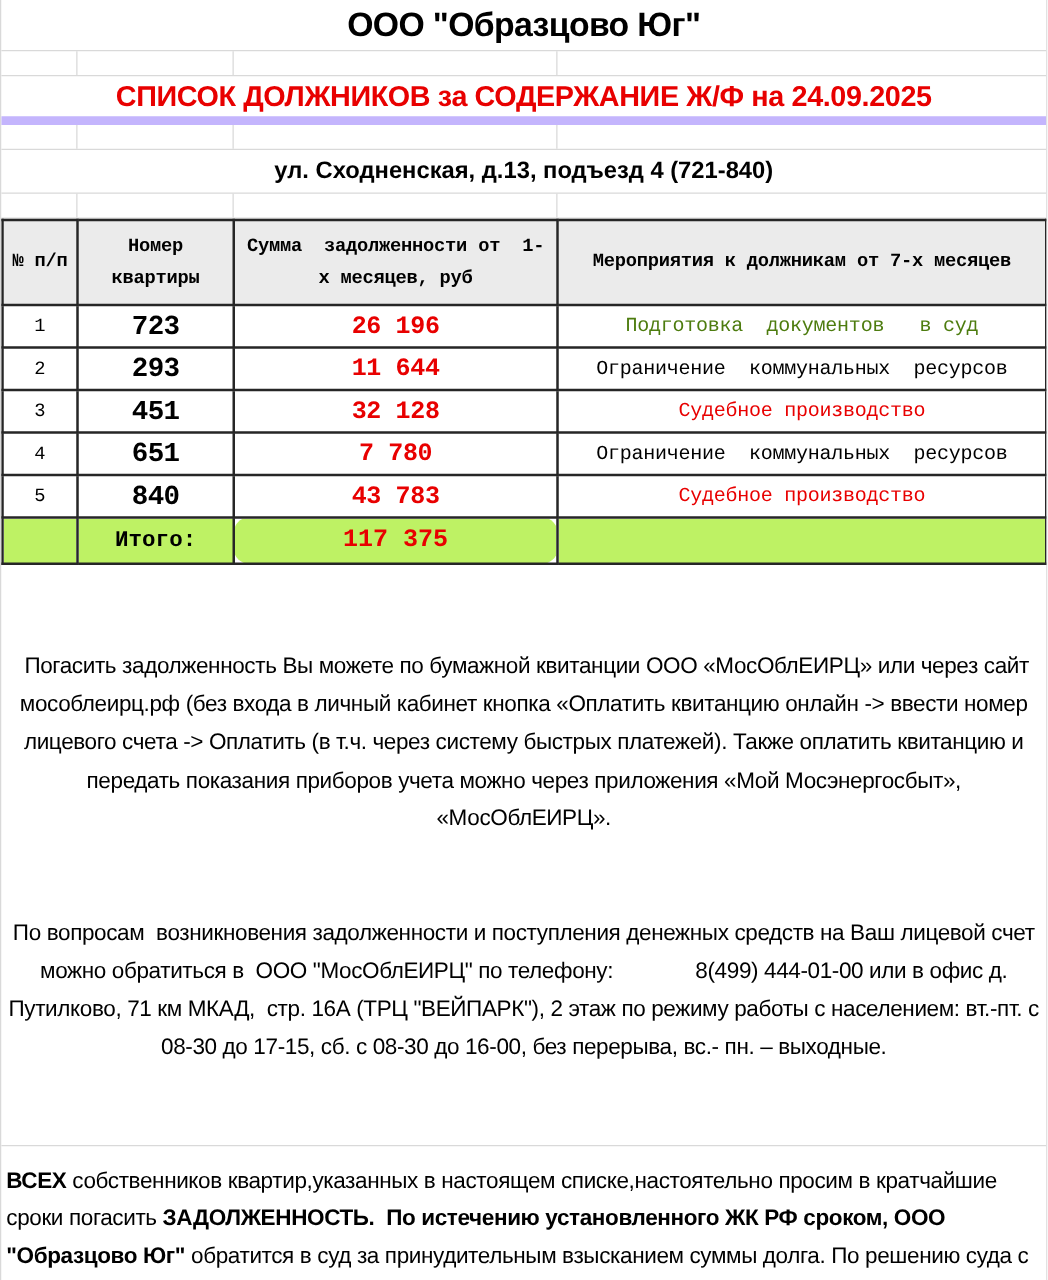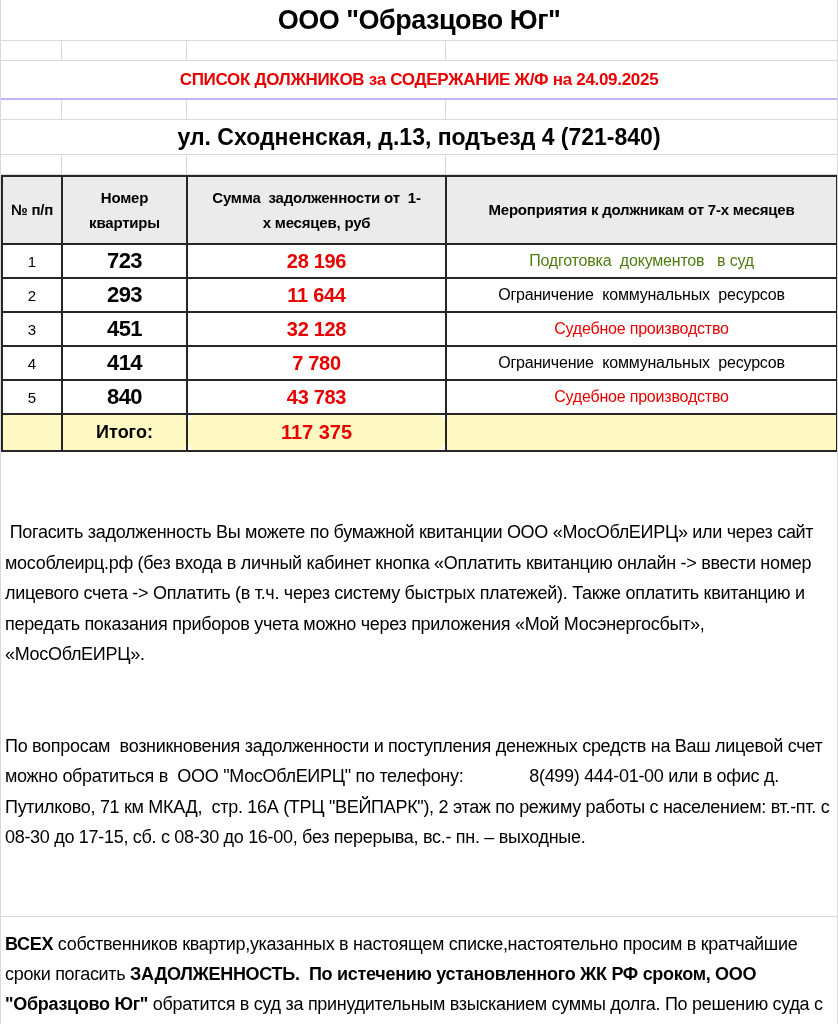--- a/index.html
+++ b/index.html
@@ -10,49 +10,49 @@
     border-left:1px solid #d9d9d9;border-right:1px solid #d9d9d9;
     overflow:hidden;
   }
   .row{display:flex;align-items:center;justify-content:center;text-align:center;box-sizing:border-box;}
   .title-row{height:41px;border-bottom:1px solid #d9d9d9;font-weight:bold;font-size:27px;letter-spacing:-0.5px;}
   .spacer{display:flex;height:20px;border-bottom:1px solid #d9d9d9;box-sizing:border-box;}
   .spacer .c1{width:60px;border-right:1px solid #d9d9d9;}
   .spacer .c2{width:124px;border-right:1px solid #d9d9d9;}
   .spacer .c3{width:258px;border-right:1px solid #d9d9d9;}
   .spacer .c4{flex:1;}
-  .banner-row{height:39px;border-bottom:2px solid #c4b5fd;font-weight:bold;font-size:17px;color:#e80000;letter-spacing:-0.3px;}
-  .address-row{height:35px;border-bottom:1px solid #d9d9d9;font-weight:bold;font-size:23px;}
-  table.debtors{border-collapse:collapse;width:835px;table-layout:fixed;}
+  .banner-row{height:39px;border-bottom:7px solid #c4b5fd;font-weight:bold;font-size:23px;color:#e80000;letter-spacing:-0.3px;}
+  .address-row{height:35px;border-bottom:1px solid #d9d9d9;font-weight:bold;font-size:19px;}
+  table.debtors{border-collapse:collapse;width:835px;table-layout:fixed;font-family:Liberation Mono, monospace;}
   table.debtors th,table.debtors td{
     border:2px solid #262626;text-align:center;vertical-align:middle;
     padding:1px 4px;box-sizing:border-box;overflow:hidden;
   }
   table.debtors col.w1{width:60px;}
   table.debtors col.w2{width:125px;}
   table.debtors col.w3{width:259px;}
   table.debtors col.w4{width:391px;}
   table.debtors thead th{
     background:#ebebeb;font-weight:bold;font-size:15px;height:68px;
     white-space:pre-wrap;line-height:1.7;letter-spacing:-0.2px;
   }
   td.c-num{font-size:15px;height:34px;}
   td.c-flat{font-weight:bold;font-size:22px;letter-spacing:-0.5px;margin-left:28px;}
   td.c-debt{font-weight:bold;font-size:20px;color:#e80000;letter-spacing:-0.3px;}
   td.c-action{font-size:16px;white-space:pre-wrap;letter-spacing:-0.2px;}
-  tr.total-row td{background:#fef9c3;height:37px;}
+  tr.total-row td{background:#bef264;height:37px;}
   td.total-label{font-weight:bold;font-size:18px;}
   td.total-value{font-weight:bold;font-size:20px;color:#e80000;border-radius:12px;}
   .info-block{
     border-bottom:1px solid #d9d9d9;box-sizing:border-box;
     min-height:310px;padding:4px 4px 2px 4px;
     font-size:18px;line-height:30.5px;letter-spacing:-0.3px;
     white-space:pre-wrap;
   }
-  .info-block p{margin:0;}
+  .info-block p{margin:0;text-align:center;}
   .warning-block{
     border-bottom:1px solid #d9d9d9;box-sizing:border-box;
     min-height:186px;padding:12px 4px 2px 4px;
     font-size:18px;line-height:30px;letter-spacing:-0.3px;
     white-space:pre-wrap;
   }
   .warning-block b{font-weight:bold;}
 </style>
 </head>
 <body>
@@ -105,38 +105,38 @@
         <th>Номер квартиры</th>
         <th>Сумма  задолженности от  1-
 х месяцев, руб</th>
         <th>Мероприятия к должникам от 7-х месяцев</th>
       </tr>
     </thead>
     <tbody>
         <tr>
           <td class="c-num">1</td>
           <td class="c-flat">723</td>
-          <td class="c-debt">28 196</td>
+          <td class="c-debt">26 196</td>
           <td class="c-action" style="color: #4d7c0f;">Подготовка  документов   в суд</td>
         </tr>
         <tr>
           <td class="c-num">2</td>
           <td class="c-flat">293</td>
           <td class="c-debt">11 644</td>
           <td class="c-action" style="color: rgb(0, 0, 0);">Ограничение  коммунальных  ресурсов</td>
         </tr>
         <tr>
           <td class="c-num">3</td>
           <td class="c-flat">451</td>
           <td class="c-debt">32 128</td>
           <td class="c-action" style="color: rgb(232, 0, 0);">Судебное производство</td>
         </tr>
         <tr>
           <td class="c-num">4</td>
-          <td class="c-flat">414</td>
+          <td class="c-flat">651</td>
           <td class="c-debt">7 780</td>
           <td class="c-action" style="color: rgb(0, 0, 0);">Ограничение  коммунальных  ресурсов</td>
         </tr>
         <tr>
           <td class="c-num">5</td>
           <td class="c-flat">840</td>
           <td class="c-debt">43 783</td>
           <td class="c-action" style="color: rgb(232, 0, 0);">Судебное производство</td>
         </tr>
       </tbody>

